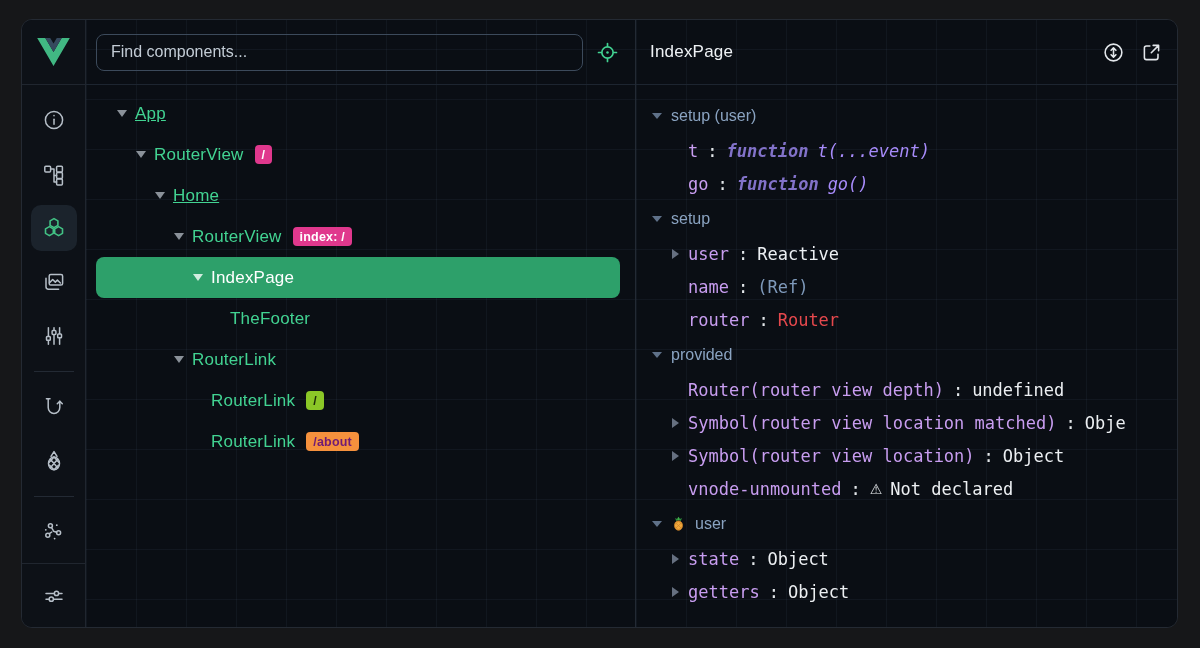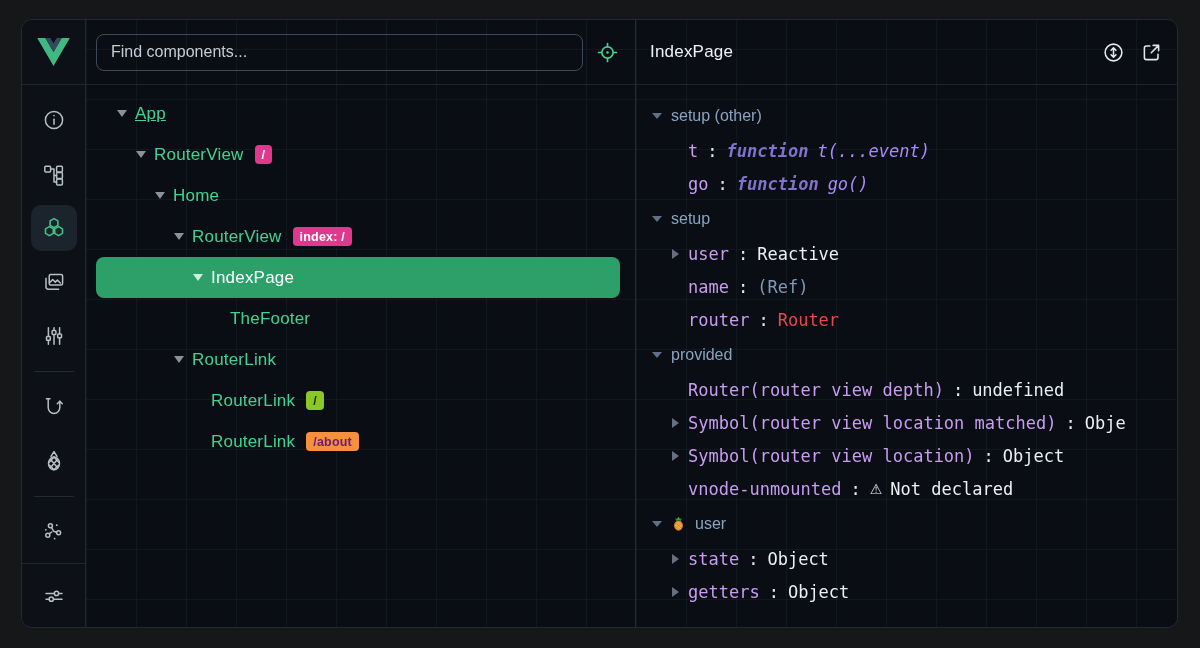--- a/index.html
+++ b/index.html
@@ -194,21 +194,21 @@
           </span>
           <span>App</span>
         </div>
         <div class="tree-row" style="padding-left: 39px;">
           <span class="tcaret">
             <span class="tri-down"></span>
           </span>
           <span>RouterView</span>
           <span class="badge badge-pink">/</span>
         </div>
-        <div class="tree-row" style="padding-left: 58px;">
+        <div class="tree-row" style="padding-left: 58px; text-decoration: underline;">
           <span class="tcaret">
             <span class="tri-down"></span>
           </span>
           <span>Home</span>
         </div>
         <div class="tree-row" style="padding-left: 77px;">
           <span class="tcaret">
             <span class="tri-down"></span>
           </span>
           <span>RouterView</span>
@@ -257,21 +257,21 @@
           <svg width="23" height="23" viewBox="0 0 22 22" class="hdr-icon">
             <path d="M9.4 4.8 H6.2 a2 2 0 0 0 -2 2 v9 a2 2 0 0 0 2 2 h9 a2 2 0 0 0 2 -2 V12.6"></path>
             <path d="M12.6 4.2 h5.2 v5.2 M17.6 4.4 l-6.8 6.8"></path>
           </svg>
         </button>
       </div>
     </div>
     <div class="inspector-body">
         <div class="section-header">
           <span class="tri-down slate"></span>
-          <span>setup (other)</span>
+          <span>setup (user)</span>
         </div>
         <div class="prop-row">
           <span class="rcaret"></span>
           <span class="key">t</span>
           <span class="colon">:</span>
           <span class="fn-kw">function</span>
           <span class="fn-sig">t(...event)</span>
         </div>
         <div class="prop-row">
           <span class="rcaret"></span>

